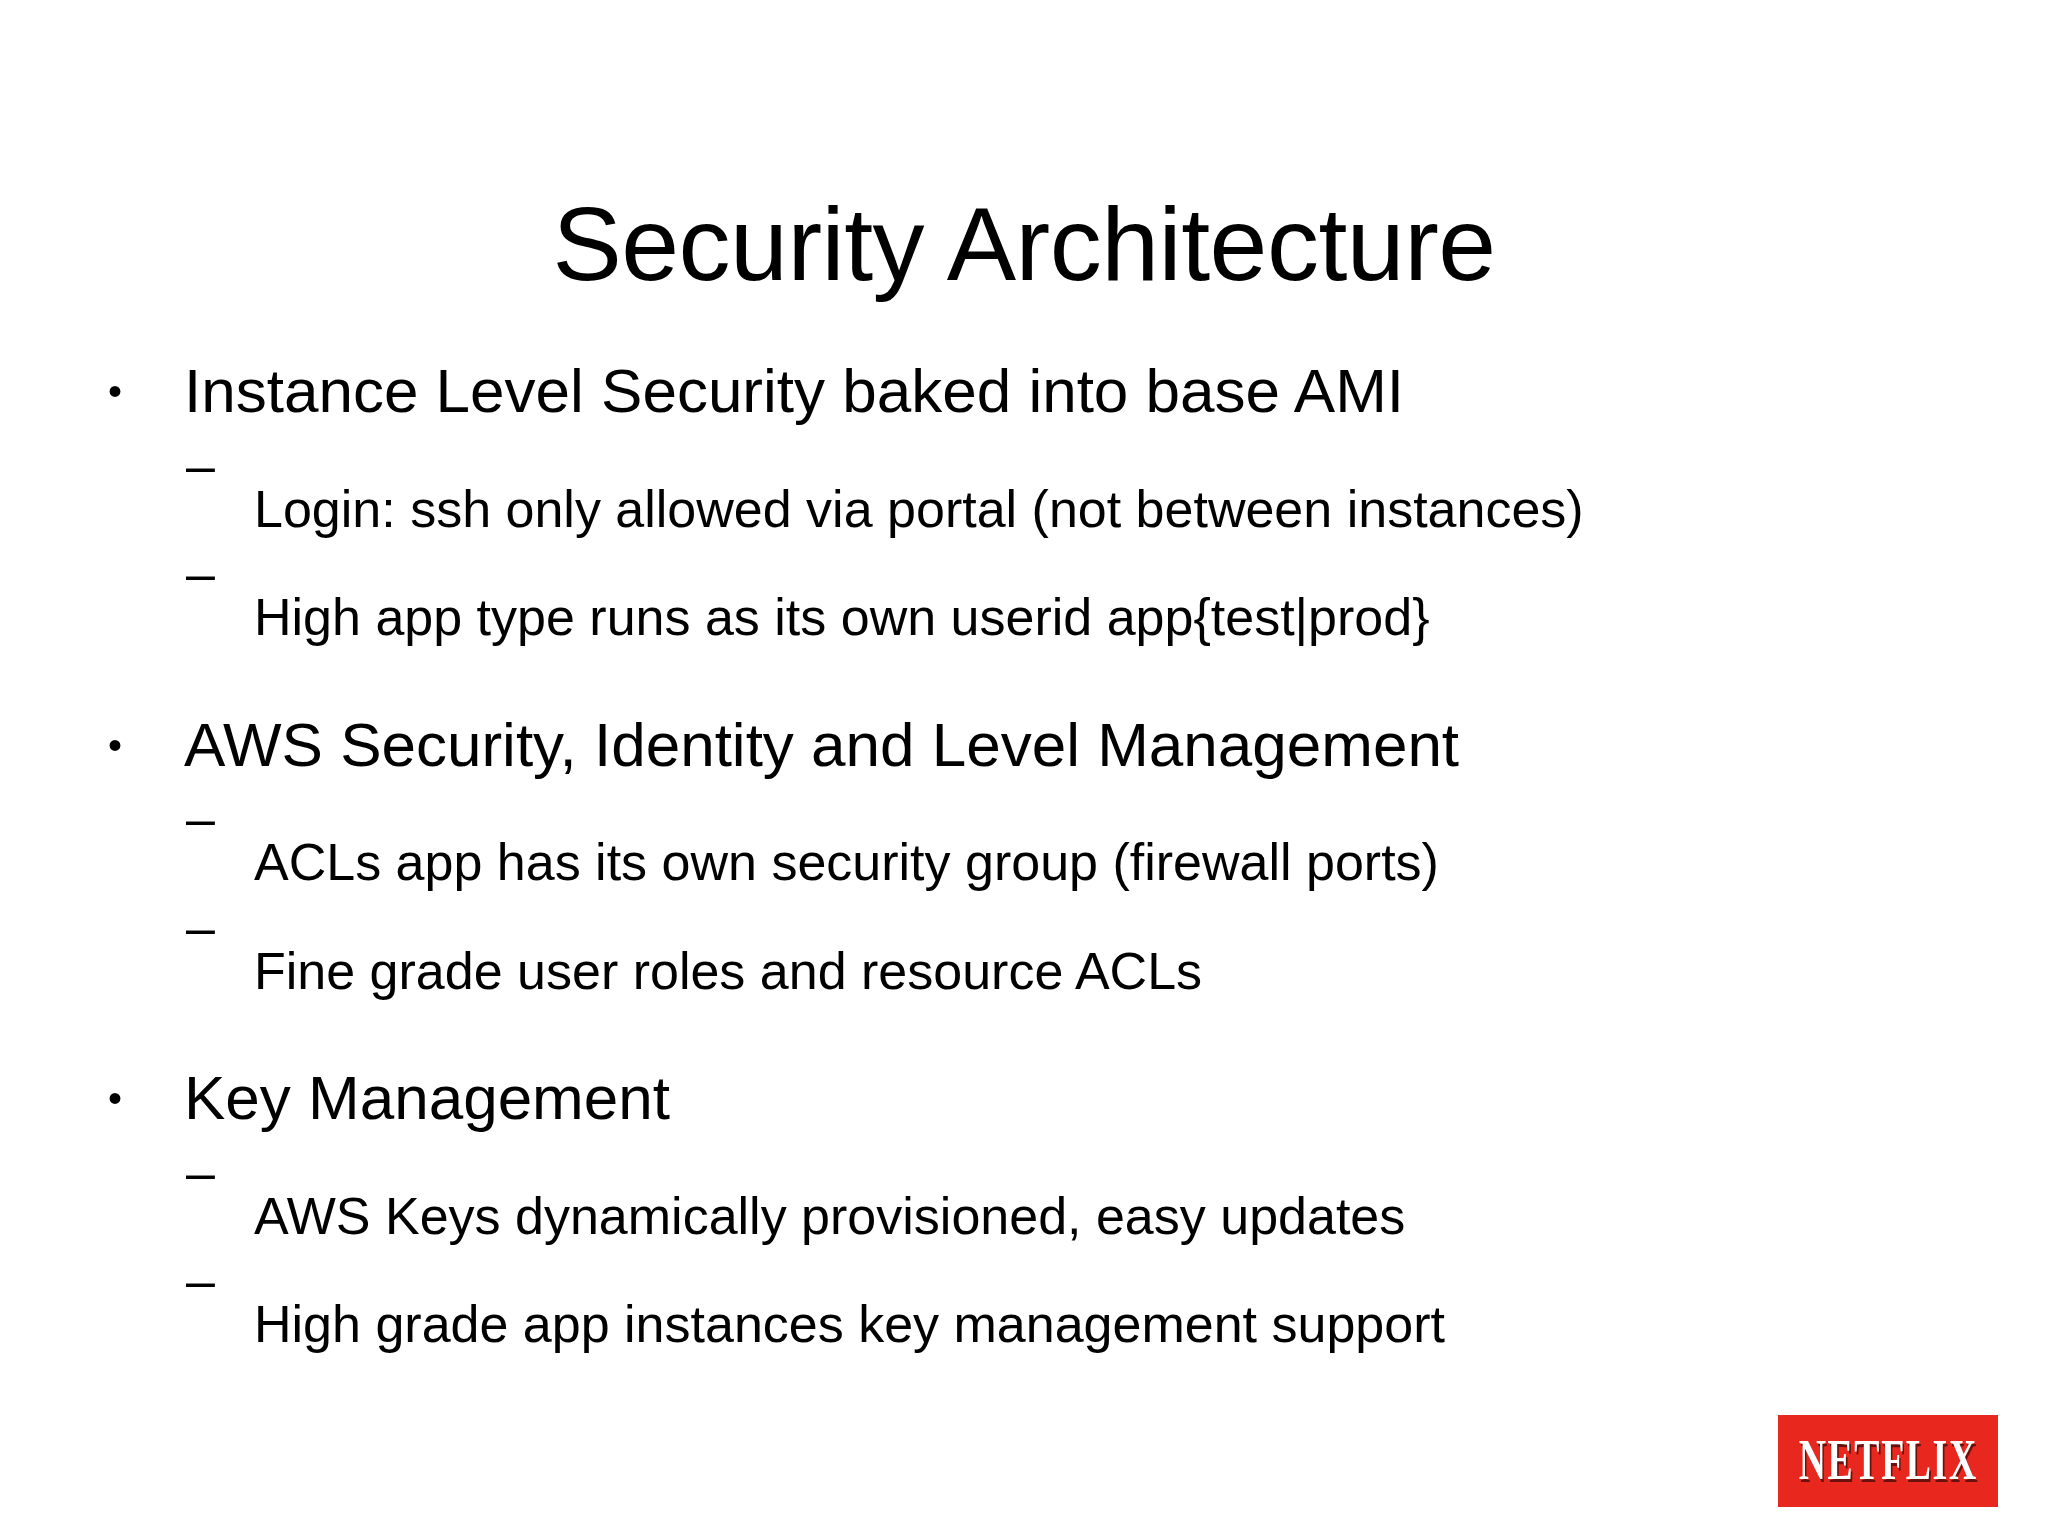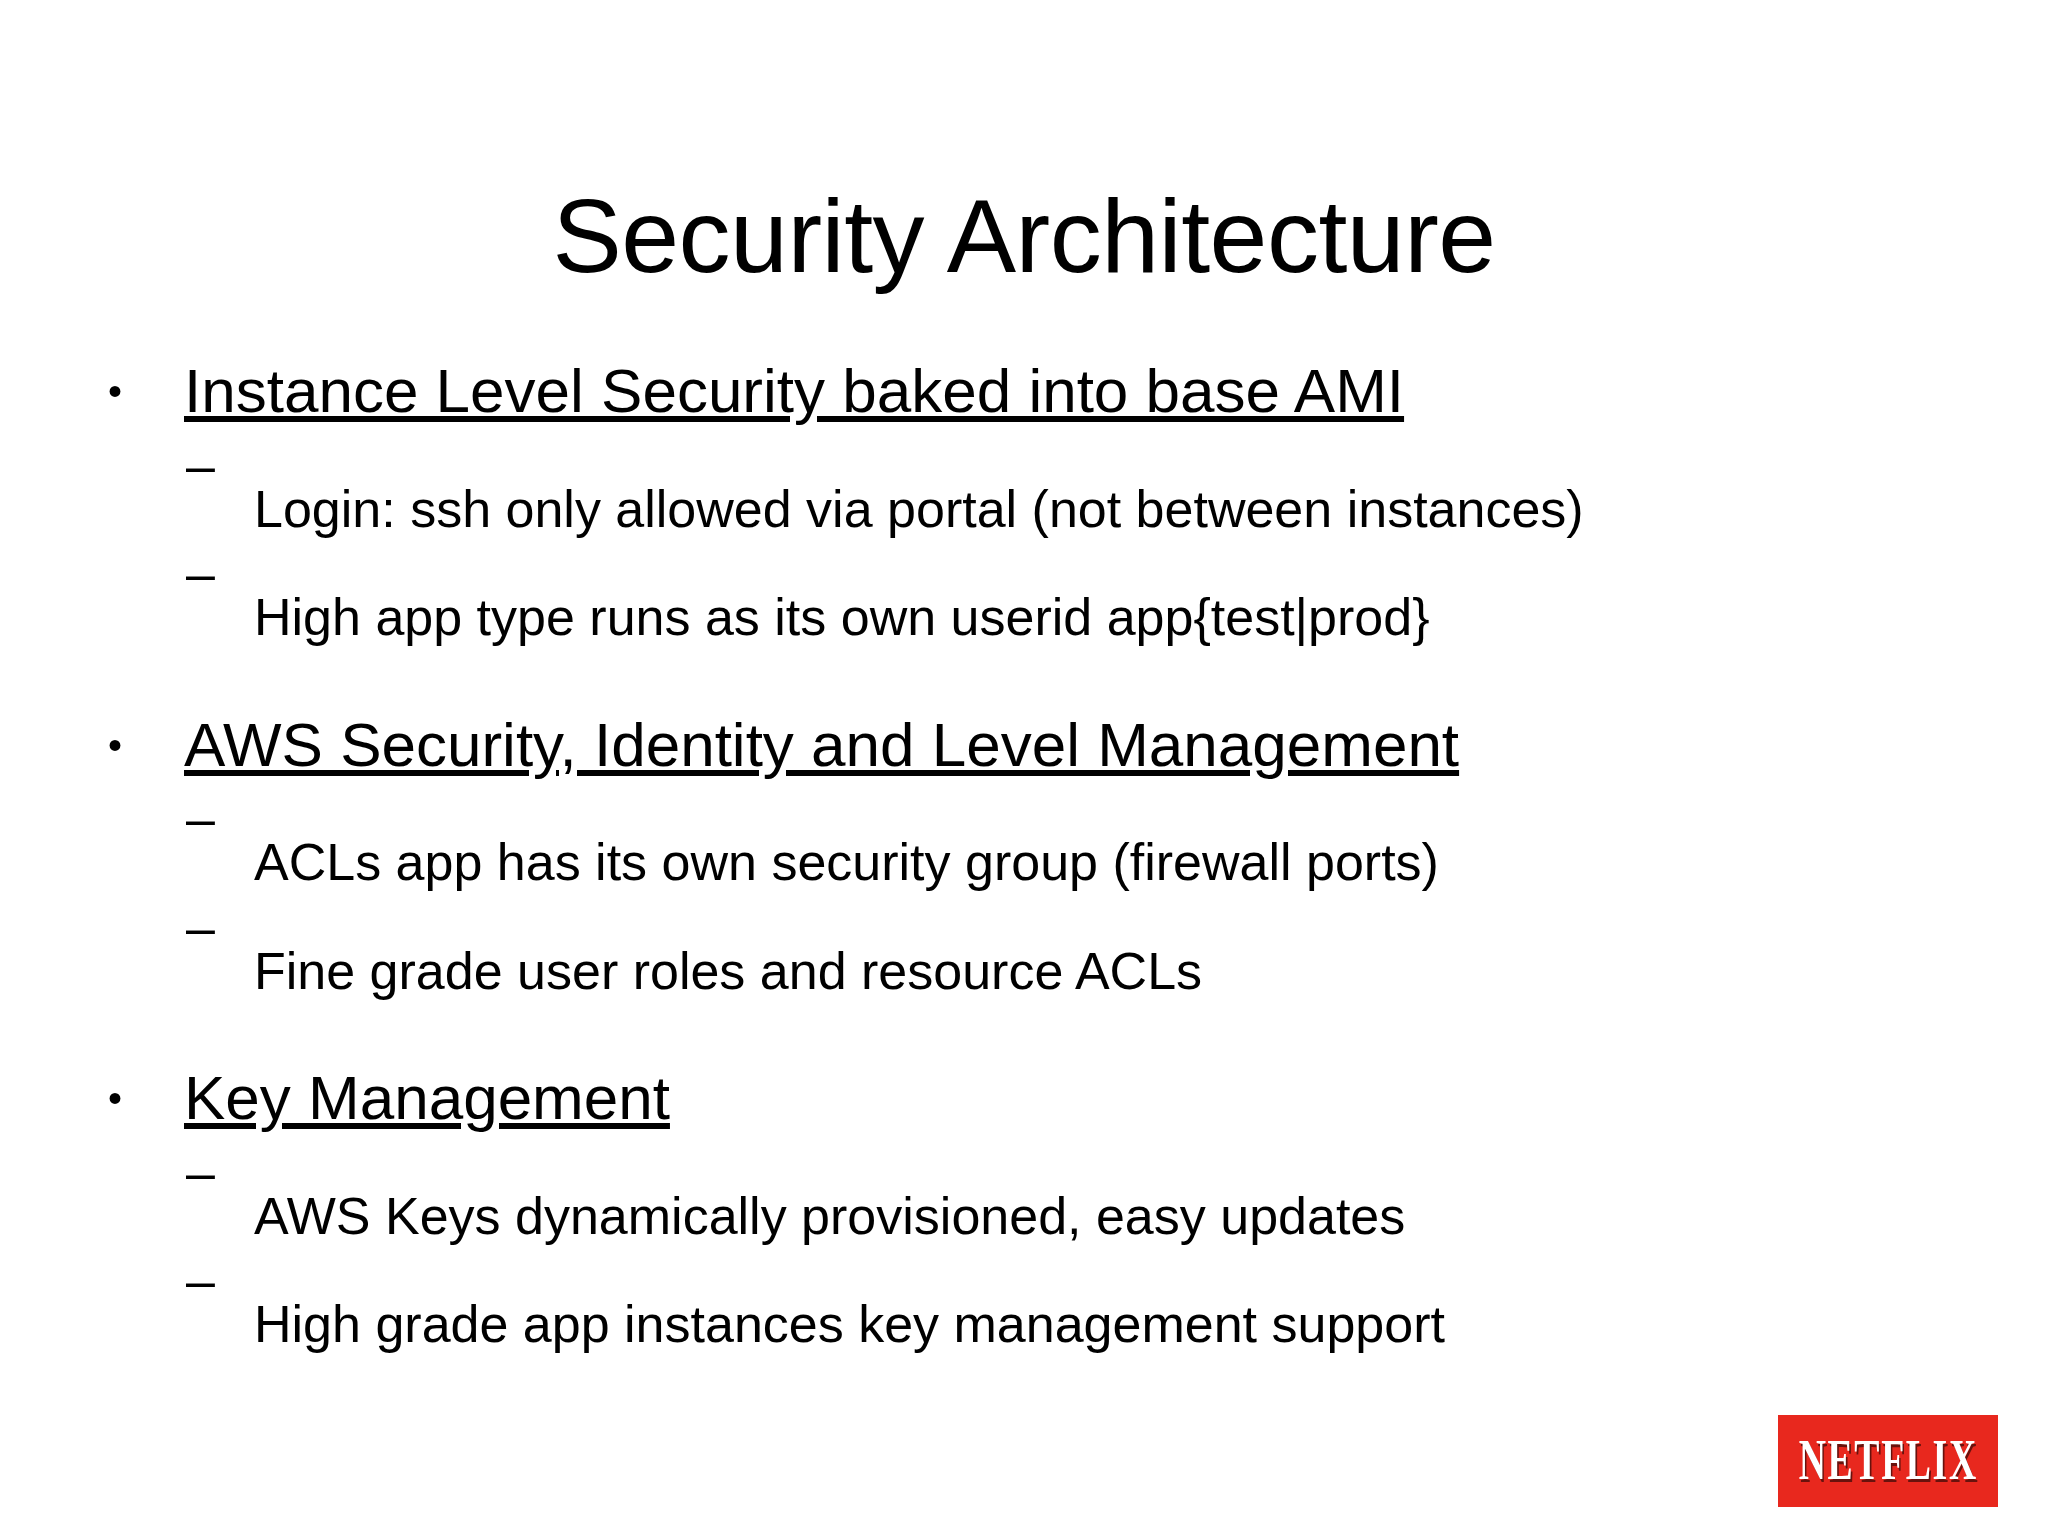--- a/index.html
+++ b/index.html
@@ -19,21 +19,21 @@
   .slide {
     position: absolute;
     inset: 0;
     background: #ffffff;
   }
 
   
   .slide-title {
     position: absolute;
     left: 0;
-    top: 108px;
+    top: 116px;
     width: 2048px;
     text-align: center;
     font-size: 104px;
     line-height: 1.12;
     font-weight: 400;
     letter-spacing: -0.5px;
     color: #000000;
     white-space: nowrap;
   }
 
@@ -65,21 +65,20 @@
     width: 76px;
     flex: 0 0 76px;
     text-align: left;
     font-size: 40px;
     line-height: 1.82;
     color: #000000;
   }
   .l1 .text {
     flex: 1 1 auto;
     white-space: nowrap;
-    text-decoration: underline;
   }
 
   
   .l2 {
     display: flex;
     align-items: flex-start;
     font-size: 52px;
     line-height: 1.2;
     font-weight: 400;
     margin-left: 78px;

